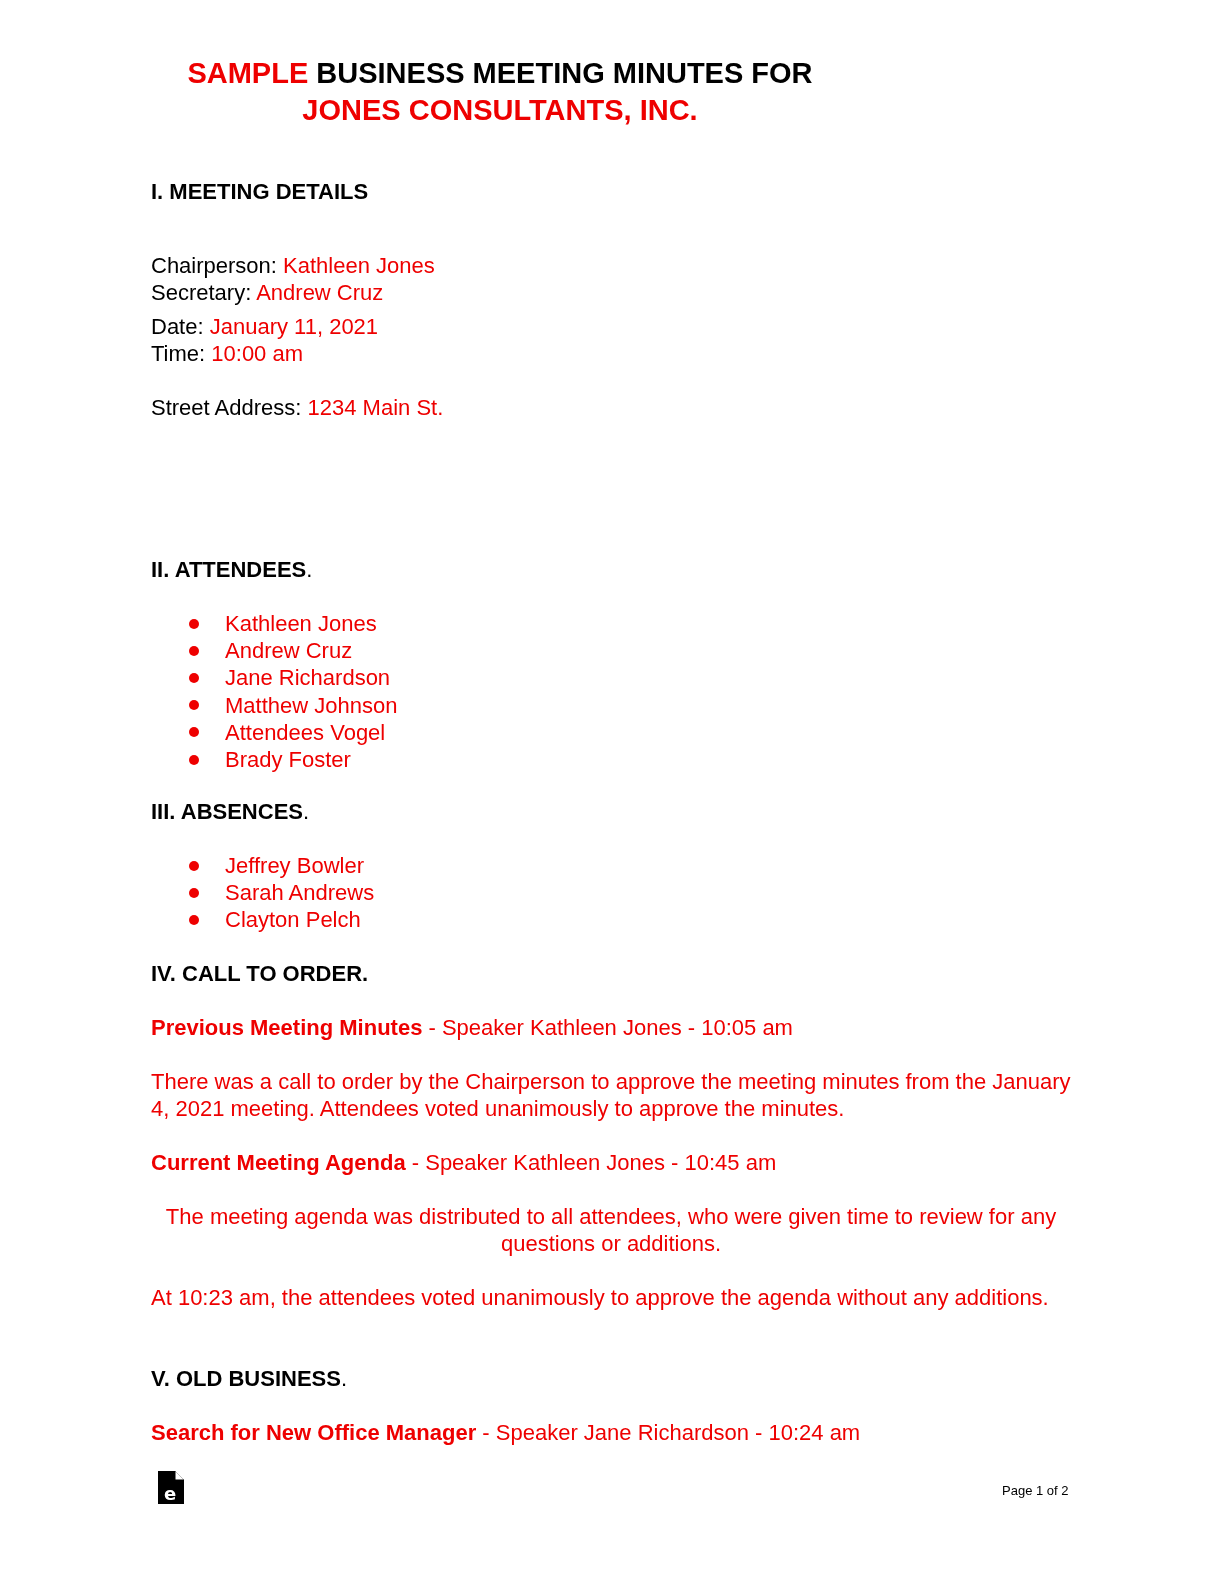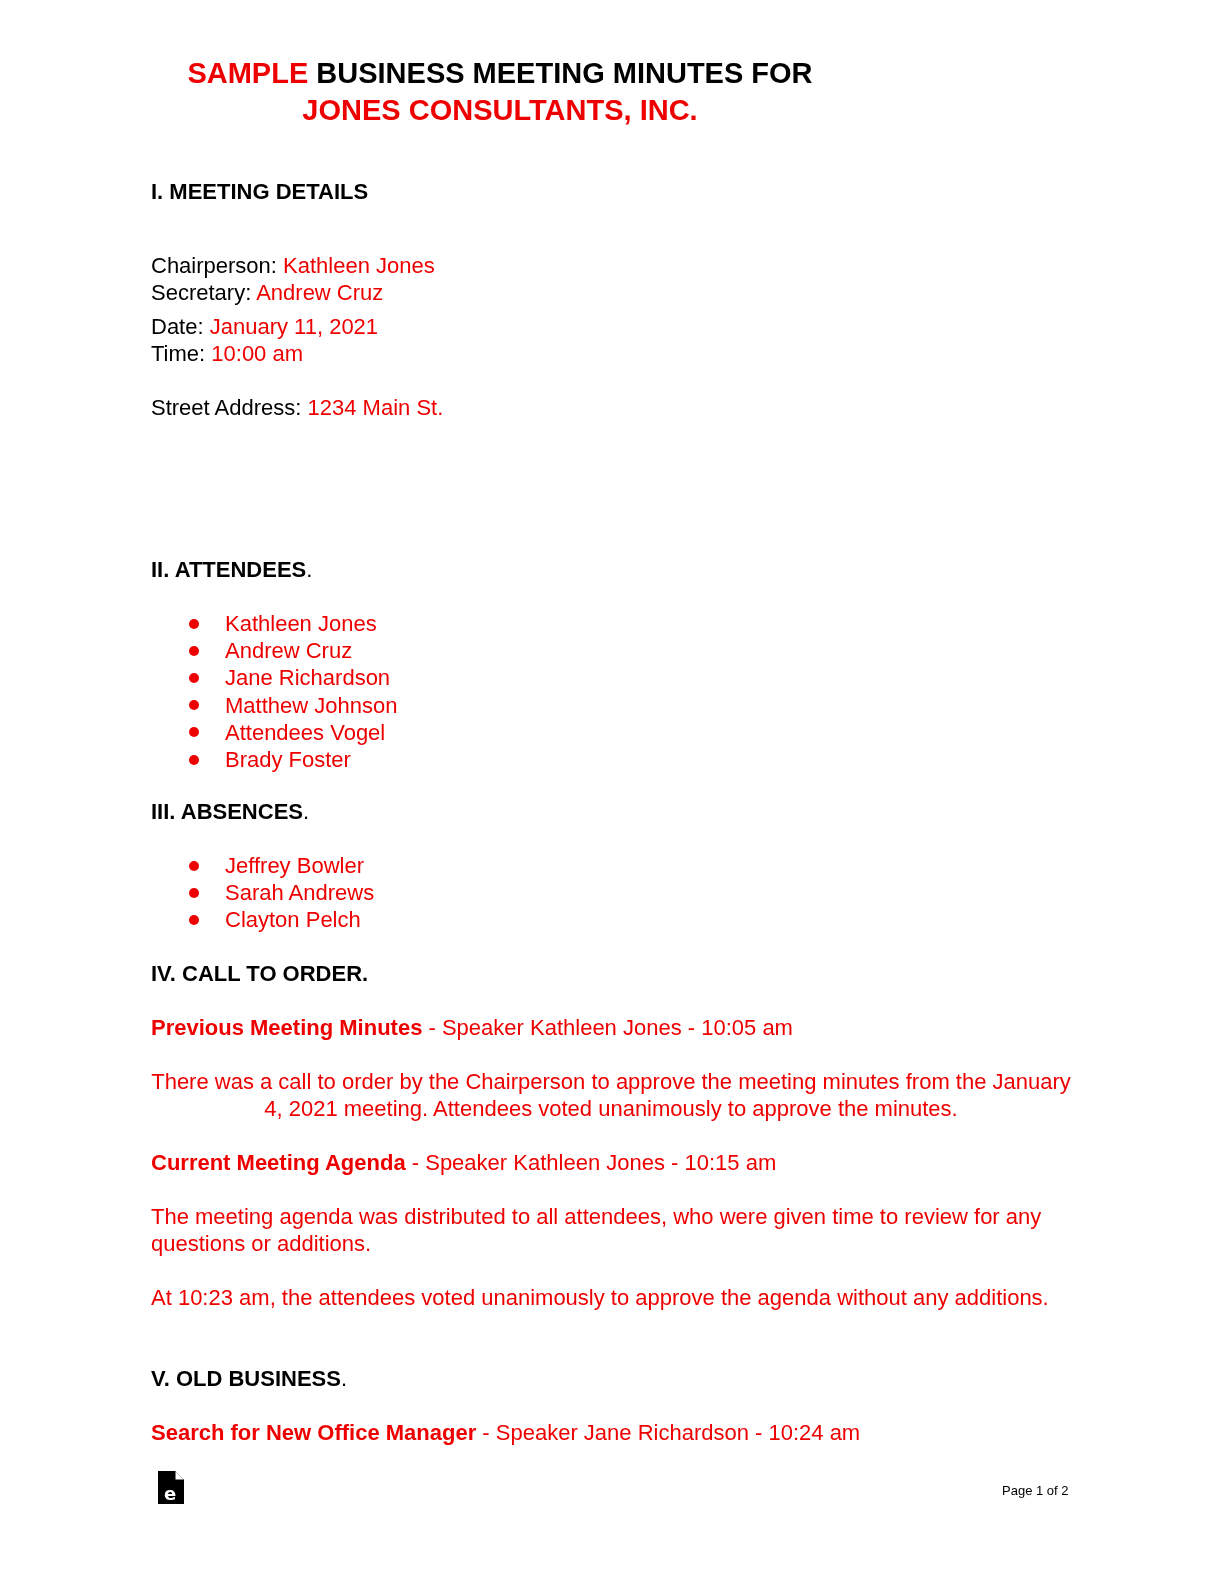--- a/index.html
+++ b/index.html
@@ -85,24 +85,24 @@
     </div>
   <div class="item">
       <span class="dot"></span>
       <span>Clayton Pelch</span>
     </div>
 </div>
 
 <div class="blk h" style="top:960px;">IV. CALL TO ORDER.</div>
 
 <div class="para" style="top:1014px;"><span class="h">Previous Meeting Minutes</span><span> - Speaker Kathleen Jones - 10:05 am</span></div>
-<div class="para" style="top:1068px;text-align:center;">There was a call to order by the Chairperson to approve the meeting minutes from the January 4, 2021 meeting. Attendees voted unanimously to approve the minutes.</div>
+<div class="para" style="top:1068px;">There was a call to order by the Chairperson to approve the meeting minutes from the January 4, 2021 meeting. Attendees voted unanimously to approve the minutes.</div>
 
-<div class="para" style="top:1149px;"><span class="h">Current Meeting Agenda</span><span> - Speaker Kathleen Jones - 10:15 am</span></div>
-<div class="para" style="top:1203px;">The meeting agenda was distributed to all attendees, who were given time to review for any questions or additions.</div>
+<div class="para" style="top:1149px;"><span class="h">Current Meeting Agenda</span><span> - Speaker Kathleen Jones - 10:45 am</span></div>
+<div class="para" style="top:1203px;text-align:center;">The meeting agenda was distributed to all attendees, who were given time to review for any questions or additions.</div>
 <div class="para" style="top:1284px;">At 10:23 am, the attendees voted unanimously to approve the agenda without any additions.</div>
 
 <div class="blk" style="top:1365px;"><span class="h">V. OLD BUSINESS</span><span>.</span></div>
 
 <div class="para" style="top:1419px;"><span class="h">Search for New Office Manager</span><span> - Speaker Jane Richardson - 10:24 am</span></div>
 
 <div class="logo">
   <svg width="26" height="33" viewBox="0 0 26 33">
     <path d="M0 0 H17 L26 9 V33 H0 Z" fill="#000"></path>
     <path d="M17 0 V9 H26" fill="#fff" stroke="#000" stroke-width="1"></path>

